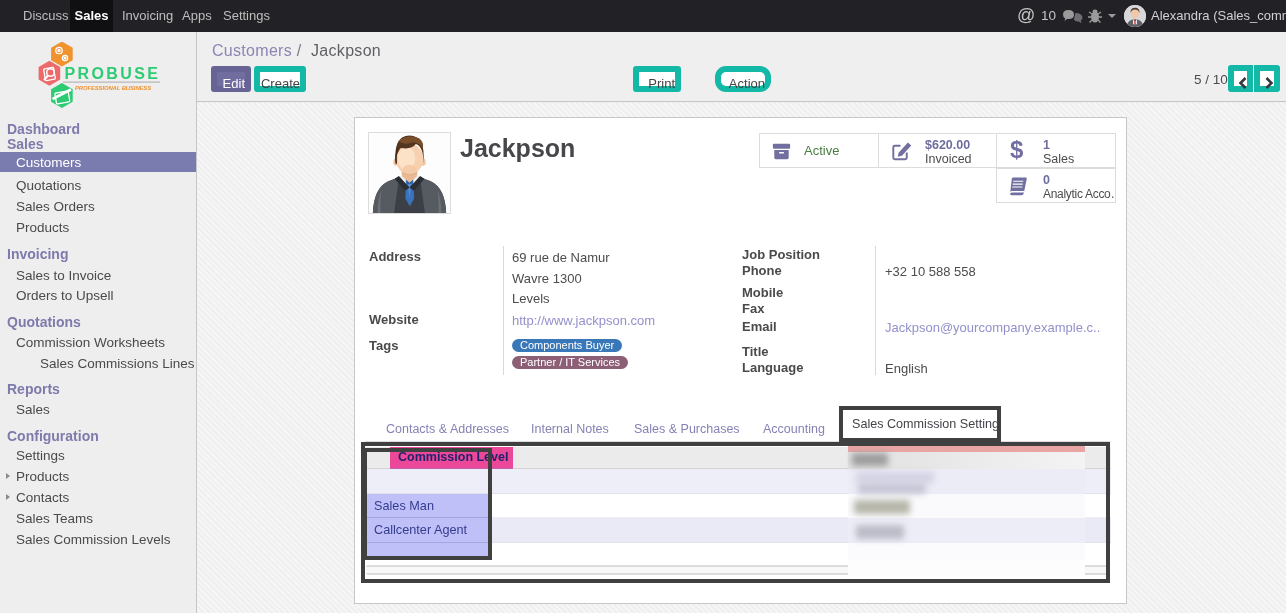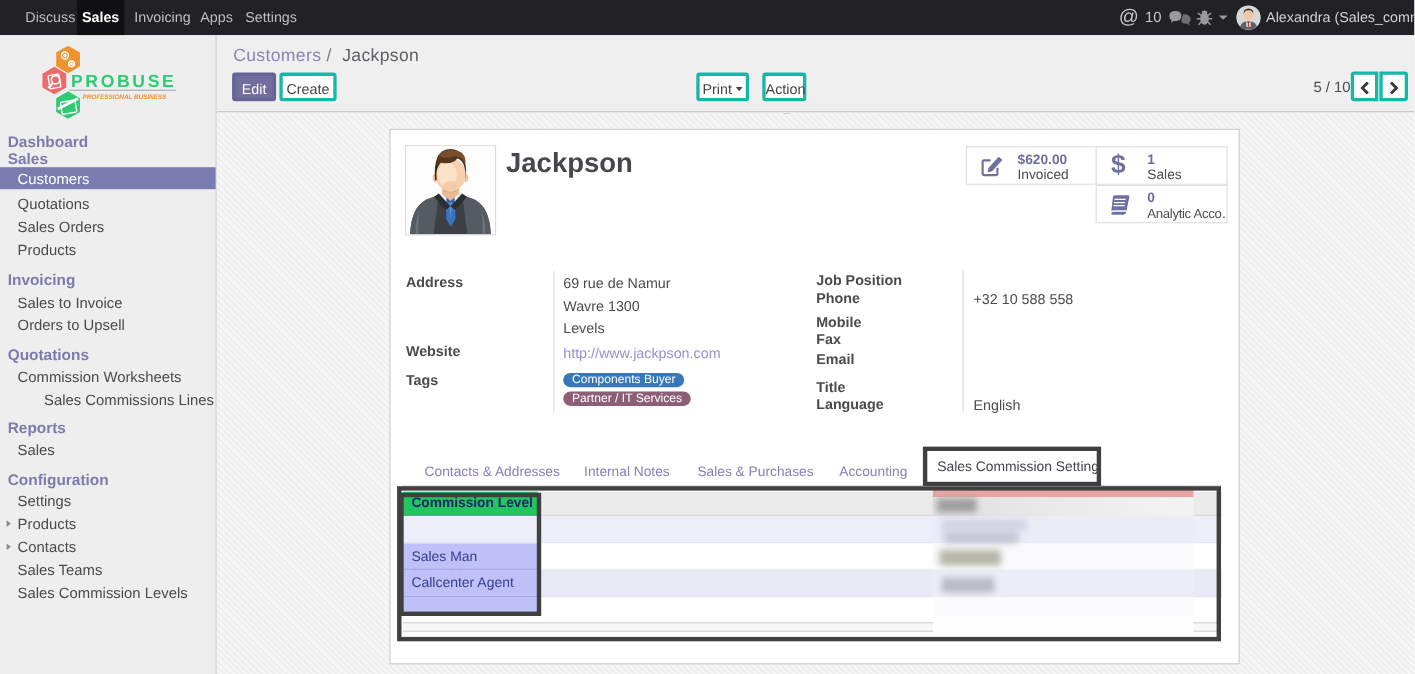--- a/index.html
+++ b/index.html
@@ -18,21 +18,21 @@
 .snavi { position:absolute; left:16px; font-size:13.5px; color:#4a4a4a; white-space:nowrap; }
 #selbar { position:absolute; left:0; top:120px; width:196px; height:20px; background:#7a7cb0; }
 #selbar span { position:absolute; left:16px; top:2.5px; font-size:13.5px; color:#fff; }
 .caret { position:absolute; width:0; height:0; border-left:4px solid #8b8b8b; border-top:3.5px solid transparent; border-bottom:3.5px solid transparent; }
 
 
 #cpanel { position:absolute; left:197px; top:32px; width:1089px; height:70px; background:#f0eff0; border-bottom:1px solid #c8c5c8; }
 #breadcrumb { position:absolute; left:15px; top:10px; font-size:16px; letter-spacing:0.3px; color:#8c84b2; }
 #breadcrumb .cur { color:#5f5e64; }
 #breadcrumb .sep { color:#7b7b85; }
-.btn { position:absolute; height:26px; font-size:13px; border-radius:3px; border:3px solid #14b8a6; background:#fff; color:#444; text-align:center; line-height:24px; }
+.btn { position:absolute; height:26px; font-size:13px; border-radius:3px; border:6px solid #14b8a6; background:#fff; color:#444; text-align:right; line-height:24px; }
 .btn.primary { background:#716d9e; border-color:#676394; color:#fff; }
 .dcaret { display:inline-block; width:0; height:0; border-top:4px solid #444; border-left:3.5px solid transparent; border-right:3.5px solid transparent; vertical-align:middle; margin-left:4px; margin-top:-2px; }
 
 
 #main { position:absolute; left:197px; top:103px; width:1089px; height:510px;
   background-color:#f3f2f3;
   background-image:repeating-linear-gradient(45deg, rgba(0,0,0,0.013) 0 2px, rgba(255,255,255,0.3) 2px 4px);
 }
 #sheet { position:absolute; left:157px; top:14px; width:773px; height:487px; background:#fff; border:1px solid #c9c6cb; }
 
@@ -150,21 +150,21 @@
   <div class="caret" style="left:6px; top:462px;"></div>
   <div class="snavi" style="top:479px;">Sales Teams</div>
   <div class="snavi" style="top:500px;">Sales Commission Levels</div>
 </div>
 
 <div id="cpanel">
   <div id="breadcrumb"><span>Customers</span> <span class="sep">/</span>&nbsp; <span class="cur">Jackpson</span></div>
   <div class="btn primary" style="left:14px; top:34px; width:40px;">Edit</div>
   <div class="btn" style="left:57px; top:34px; width:52px;">Create</div>
   <div class="btn" style="left:436px; top:34px; width:48px;">Print<span class="dcaret"></span></div>
-  <div class="btn" style="left:496px; top:34px; width:40px;">Action<span class="dcaret"></span></div>
+  <div class="btn" style="left:518px; top:34px; width:56px;border-radius:11px;">Action<span class="dcaret"></span></div>
   <div class="abs" style="left:997px; top:40px; font-size:13.5px; color:#4c4c4c;">5 / 10</div>
   <div class="btn" style="left:1031px; top:33px; width:25px; height:27px; border-radius:3px 0 0 3px;">
     <svg width="9" height="12" viewBox="0 0 9 12" style="margin-top:6px;">
           <path d="M7.5 1 L2.5 6 L7.5 11" stroke="#35383d" stroke-width="2.6" fill="none"></path>
         </svg>
   </div>
   <div class="btn" style="left:1057px; top:33px; width:26px; height:27px; border-radius:0 3px 3px 0;">
     <svg width="9" height="12" viewBox="0 0 9 12" style="margin-top:6px;">
           <path d="M1.5 1 L6.5 6 L1.5 11" stroke="#35383d" stroke-width="2.6" fill="none"></path>
         </svg>
@@ -207,20 +207,29 @@
       <ellipse cx="39" cy="26.5" rx="9" ry="12" fill="#fce3c9" opacity="0.9"></ellipse>
       <ellipse cx="42" cy="38" rx="7" ry="5" fill="#f3c7a3" opacity="0.8"></ellipse>
 
       <path d="M27.5 32 Q25 2.5 42 2.5 Q59 2.5 56.5 32 Q56.5 13.5 48.5 11.5 Q44 17.5 33 15.5 Q28.5 19.5 27.5 32 Z" fill="#53361f"></path>
       <path d="M30 8.5 Q40 0.5 52 5.5 Q57 9 56 16.5 Q52.5 9.5 45.5 9.5 Q37 13 30 8.5 Z" fill="#7b4e2b"></path>
       <path d="M27.5 32 Q26.5 20 30 15 Q28 24 29 32 Z" fill="#3d2714"></path>
     </svg>
   </div>
   <div id="title">Jackpson</div>
 
+  <div class="obtn" style="left:405px; top:16px; width:120px; height:35px;">
+    <svg class="ic" width="23" height="23" viewBox="0 0 24 24">
+          <g fill="#716fa0">
+            <rect x="3" y="4" width="18" height="5" rx="1"></rect>
+            <path d="M4.5 10.5 h15 v8 a1.5 1.5 0 0 1 -1.5 1.5 h-12 a1.5 1.5 0 0 1 -1.5 -1.5 Z M9.5 12.5 h5 v1.6 h-5 Z" fill-rule="evenodd"></path>
+          </g>
+        </svg>
+    <div class="l2" style="top:9px; left:44px; color:#4a7d42; font-size:13px;">Active</div>
+  </div>
   <div class="obtn" style="left:524px; top:16px; width:129px; height:35px;">
     <svg class="ic" width="23" height="23" viewBox="0 0 24 24">
       <path d="M18.5 13 v5.5 a1.5 1.5 0 0 1 -1.5 1.5 h-11 a1.5 1.5 0 0 1 -1.5 -1.5 v-11 A1.5 1.5 0 0 1 6 6 H12" fill="none" stroke="#716fa0" stroke-width="2"></path>
       <path d="M10 13.2 L19.7 2.6 L23.2 5.8 L13.5 16.4 L9.2 17.4 Z" fill="#716fa0"></path>
     </svg>
     <div class="l1">$620.00</div>
     <div class="l2">Invoiced</div>
   </div>
   <div class="obtn" style="left:642px; top:16px; width:120px; height:35px;">
     <div class="ic" style="top:2px; left:13px; font-size:24px; font-weight:bold; color:#716fa0;">$</div>
@@ -248,37 +257,38 @@
   <div class="tag" style="left:158px; top:222px; background:#3878b8;">Components Buyer</div>
   <div class="tag" style="left:158px; top:239px; background:#8d5f77;">Partner / IT Services</div>
 
   <div class="vline" style="left:521px; top:129px; height:129px;"></div>
   <div class="flabel" style="left:388px; top:130px;">Job Position</div>
   <div class="flabel" style="left:388px; top:146px;">Phone</div>
   <div class="fval" style="left:531px; top:147px;">+32 10 588 558</div>
   <div class="flabel" style="left:388px; top:168px;">Mobile</div>
   <div class="flabel" style="left:388px; top:184px;">Fax</div>
   <div class="flabel" style="left:388px; top:202px;">Email</div>
+  <div class="flink" style="left:531px; top:203px;">Jackpson@yourcompany.example.c..</div>
   <div class="flabel" style="left:388px; top:227px;">Title</div>
   <div class="flabel" style="left:388px; top:243px;">Language</div>
   <div class="fval" style="left:531px; top:244px;">English</div>
 
   <div class="tab" style="left:32px;">Contacts &amp; Addresses</div>
   <div class="tab" style="left:177px;">Internal Notes</div>
   <div class="tab" style="left:280px;">Sales &amp; Purchases</div>
   <div class="tab" style="left:409px;">Accounting</div>
   <div class="abs" style="left:11px; top:324px; width:746px; height:1px; background:#ddd;"></div>
 
   <div class="trow" style="top:330px; height:22px; background:#ebebeb; border-bottom:1px solid #d4d4d4;"></div>
   <div class="trow" style="top:352px; height:25px; background:#eeeef8; border-bottom:1px solid #e2e2ec;"></div>
   <div class="trow" style="top:377px; height:24px; background:#fff; border-bottom:1px solid #ececf2;"></div>
   <div class="trow" style="top:401px; height:25px; background:#eaeaf6; border-bottom:1px solid #e2e2ec;"></div>
   <div class="trow" style="top:426px; height:17px; background:#fff;"></div>
 
-  <div class="lcell" style="top:330px; height:22px; background:#22c55e;">
+  <div class="lcell" style="top:330px; height:22px; background:#ec4899;margin-left:24px;">
         <span style="font-weight:bold; color:#23236b; top:3px; font-size:12.5px;">Commission Level</span>
       </div>
   <div class="lcell" style="top:352px; height:42px; background:#c0c0f8;margin-top:40px;">
         <span>Sales Manager</span>
       </div>
   <div class="lcell" style="top:377px; height:24px; background:#c0c0f8;">
         <span>Sales Man</span>
       </div>
   <div class="lcell" style="top:401px; height:25px; background:#c0c0f8;">
         <span>Callcenter Agent</span>

